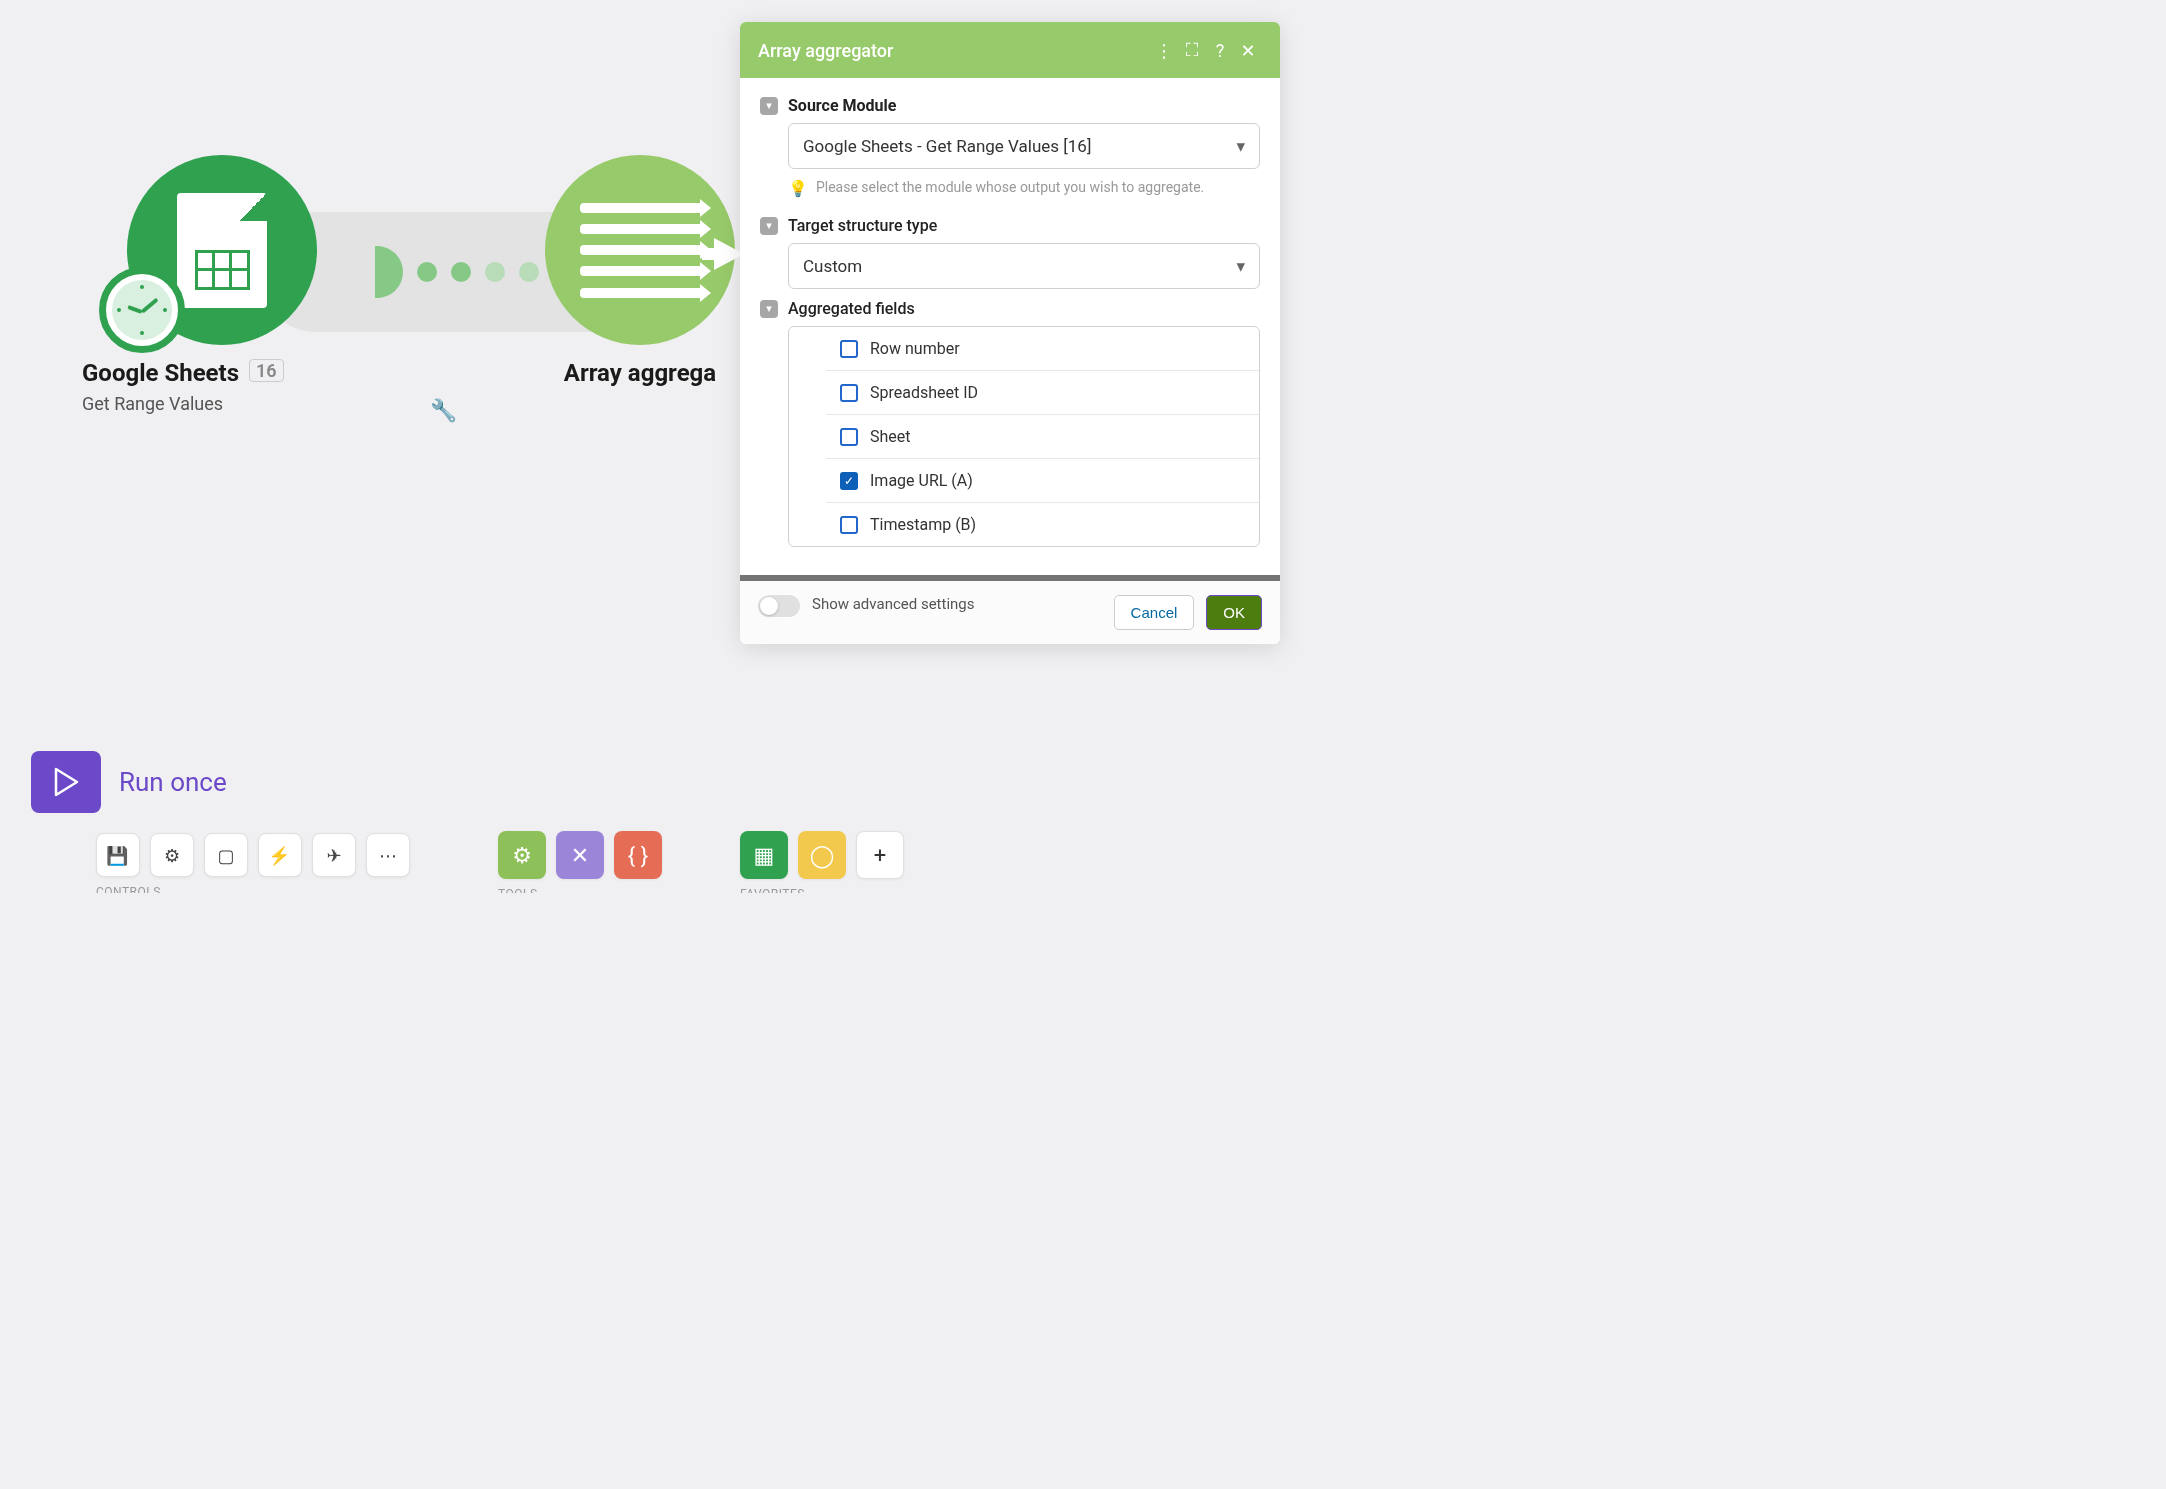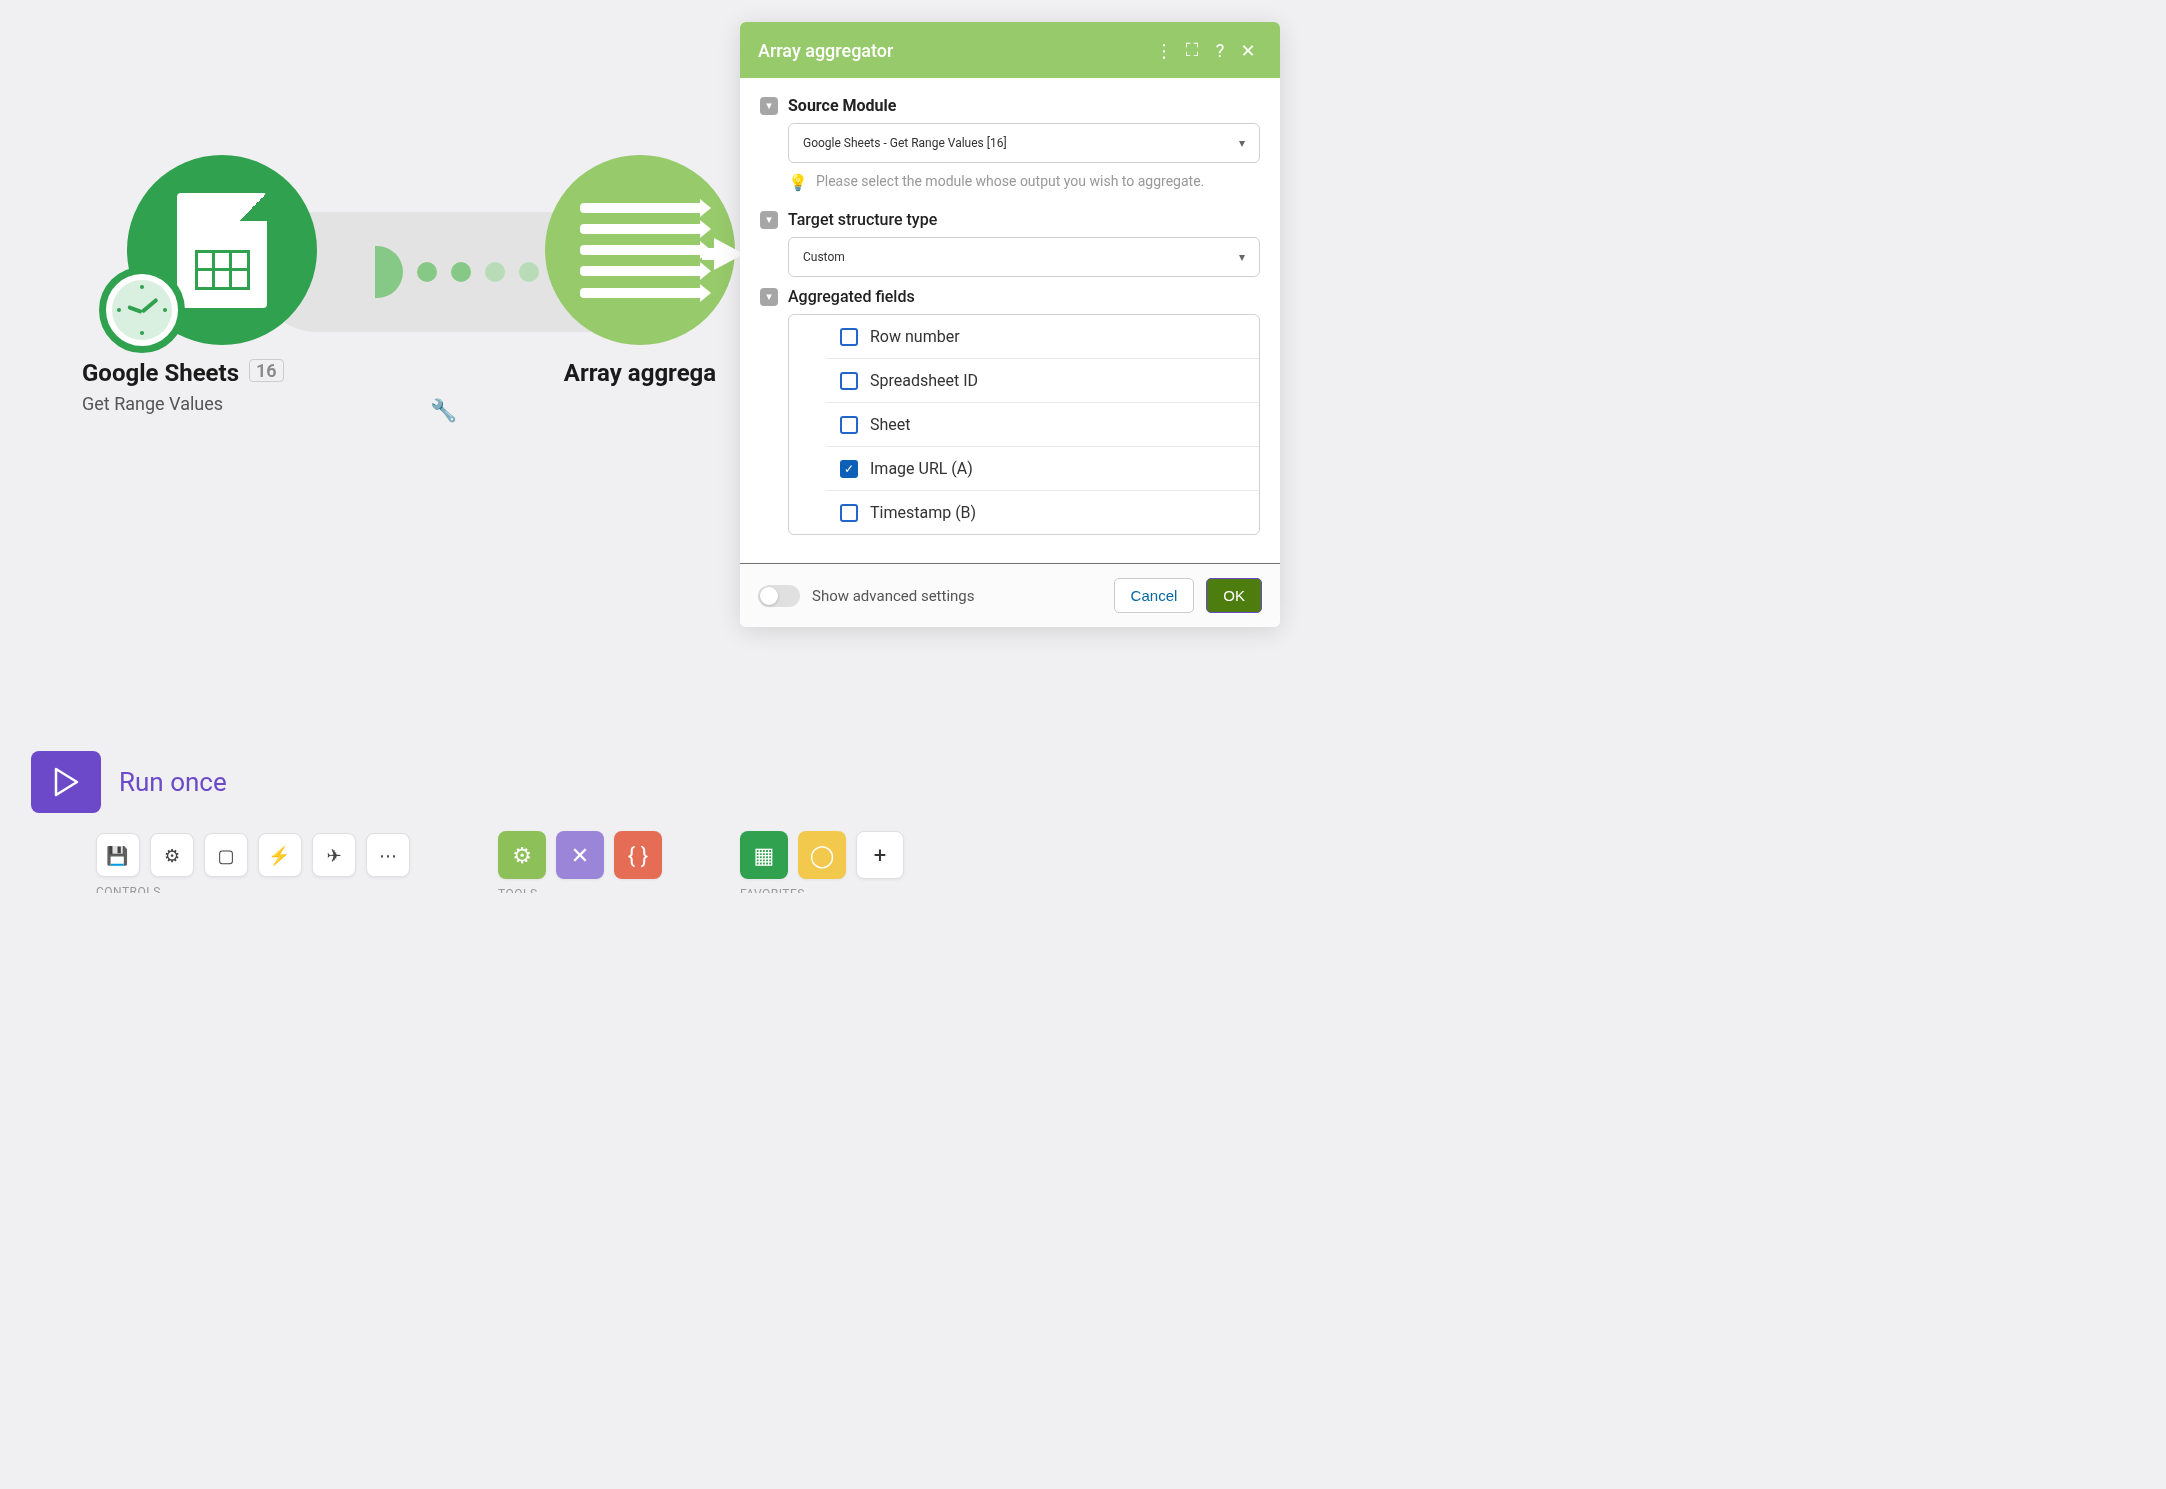--- a/index.html
+++ b/index.html
@@ -279,21 +279,21 @@
 .field-label {
   font-size: 16px;
   font-weight: 700;
   color: #222;
 }
 .field-label.normal { font-weight: 500; }
 .select {
   border: 1px solid #d0d0d0;
   border-radius: 6px;
   padding: 12px 14px;
-  font-size: 12px;
+  font-size: 17px;
   color: #333;
   display: flex;
   align-items: center;
   margin: 6px 0 10px 28px;
   cursor: pointer;
 }
 .select .arrow {
   margin-left: auto;
   color: #666;
 }
@@ -336,24 +336,23 @@
   justify-content: center;
   cursor: pointer;
 }
 .cbox.checked {
   background: #0d5fb8;
   border-color: #0d5fb8;
   color: #fff;
   font-size: 12px;
 }
 .panel-foot {
-  border-top: 1px solid #737373;
+  border-top: 6px solid #737373;
   padding: 14px 18px;
   display: flex;
-  align-items: center;
   gap: 12px;
   background: #fbfbfb;
   border-radius: 0 0 6px 6px;
 }
 .switch {
   width: 42px;
   height: 22px;
   background: #e0e0e0;
   border-radius: 11px;
   position: relative;

